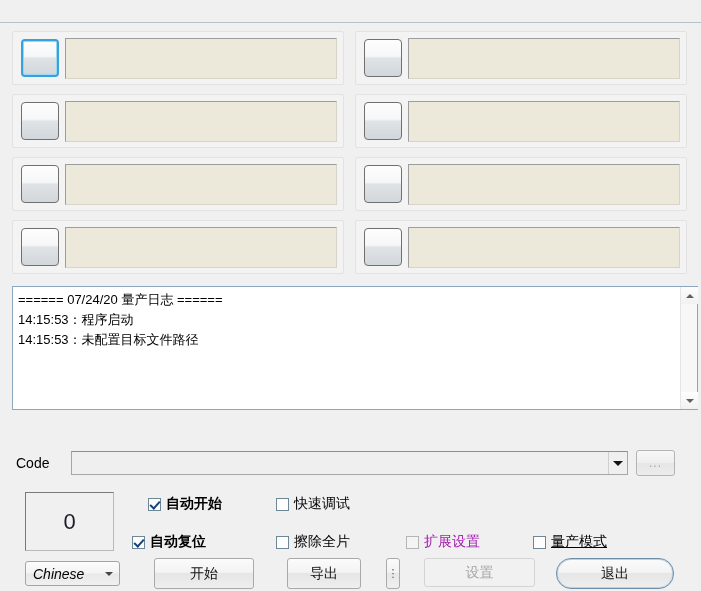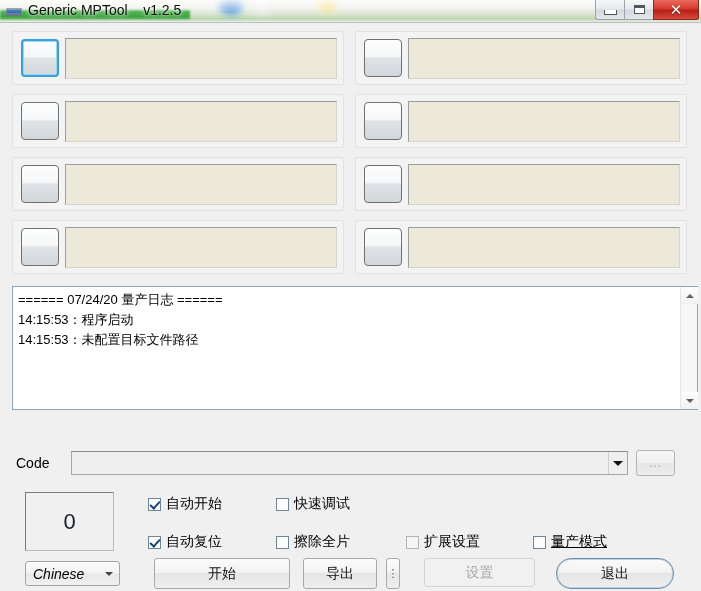--- a/index.html
+++ b/index.html
@@ -321,21 +321,21 @@
 
   
   .cb {
     position: absolute;
     display: flex;
     align-items: center;
     font-size: 14px;
     color: #000;
     white-space: nowrap;
   }
-  .cb.disabled { color: #000000; }
+  .cb.disabled { color: #a21caf; }
   .cb-box {
     width: 13px; height: 13px;
     border: 1px solid #6e8796;
     background: #fdfdfd;
     box-sizing: border-box;
     margin-right: 5px;
     position: relative;
     flex: 0 0 auto;
   }
   .cb.disabled .cb-box {
@@ -417,46 +417,20 @@
     font-size: 11px;
     color: #555;
     line-height: 1;
   }
 </style>
 </head>
 <body>
 
 <div class="window">
 
-  <div class="titlebar">
-    <div class="tb-greenbar"></div>
-    <div class="tb-desk-blob tb-blob-blue"></div>
-    <div class="tb-desk-blob tb-blob-white"></div>
-    <div class="tb-desk-blob tb-blob-yellow"></div>
-    <div class="tb-sheen"></div>
-
-    <div class="app-icon">
-      <div class="ic-body"></div>
-      <div class="ic-stripe"></div>
-    </div>
-
-    <div class="title-text">Generic MPTool    v1.2.5</div>
-
-    <div class="wincontrols">
-      <div class="wc-btn wc-min">
-        <div class="wc-glyph-min"></div>
-      </div>
-      <div class="wc-btn wc-max">
-        <div class="wc-glyph-max"></div>
-      </div>
-      <div class="wc-btn wc-close">
-        <span class="wc-glyph-close">✕</span>
-      </div>
-    </div>
-  </div>
 
   <div class="client">
 
     <div class="slot" style="left:12px; top:8px;">
       <div class="slot-btn focused"></div>
       <div class="slot-field"></div>
     </div>
     <div class="slot" style="left:12px; top:71px;">
       <div class="slot-btn"></div>
       <div class="slot-field"></div>
@@ -505,29 +479,29 @@
     <div class="code-combo">
       <div class="combo-text" placeholder=""></div>
       <div class="combo-arrowbox">
           <div class="tri"></div>
         </div>
     </div>
     <div class="dots-btn">...</div>
 
     <div class="counter">0</div>
 
-    <div class="cb" style="left:148px; top:472px;">
+    <div class="cb" style="left:148px; top:472px;font-weight:bold;">
       <span class="cb-box checked"></span>
       <span>自动开始</span>
     </div>
     <div class="cb" style="left:276px; top:472px;">
       <span class="cb-box"></span>
       <span>快速调试</span>
     </div>
-    <div class="cb" style="left:148px; top:510px;">
+    <div class="cb" style="left:132px; top:510px;font-weight:bold;">
       <span class="cb-box checked"></span>
       <span>自动复位</span>
     </div>
     <div class="cb" style="left:276px; top:510px;">
       <span class="cb-box"></span>
       <span>擦除全片</span>
     </div>
     <div class="cb disabled" style="left:406px; top:510px;">
       <span class="cb-box"></span>
       <span>扩展设置</span>
@@ -537,23 +511,23 @@
       <span>量产模式</span>
     </div>
 
     <div class="lang-combo">
       <span class="lc-text">Chinese</span>
       <span class="lc-arrow">
           <span class="tri"></span>
         </span>
     </div>
 
-    <div class="btn" style="left:154px; top:535px; width:136px; height:31px;">开始</div>
-
-    <div class="btn" style="left:303px; top:535px; width:74px; height:31px;">导出</div>
+    <div class="btn" style="left:154px; top:535px; width:100px; height:31px;">开始</div>
+
+    <div class="btn" style="left:287px; top:535px; width:74px; height:31px;">导出</div>
 
     <div class="vdots">⋮</div>
 
     <div class="btn disabled" style="left:424px; top:535px; width:111px; height:29px;">设置</div>
 
     <div class="btn default" style="left:556px; top:535px; width:118px; height:31px;">退出</div>
 
   </div>
 </div>
 

